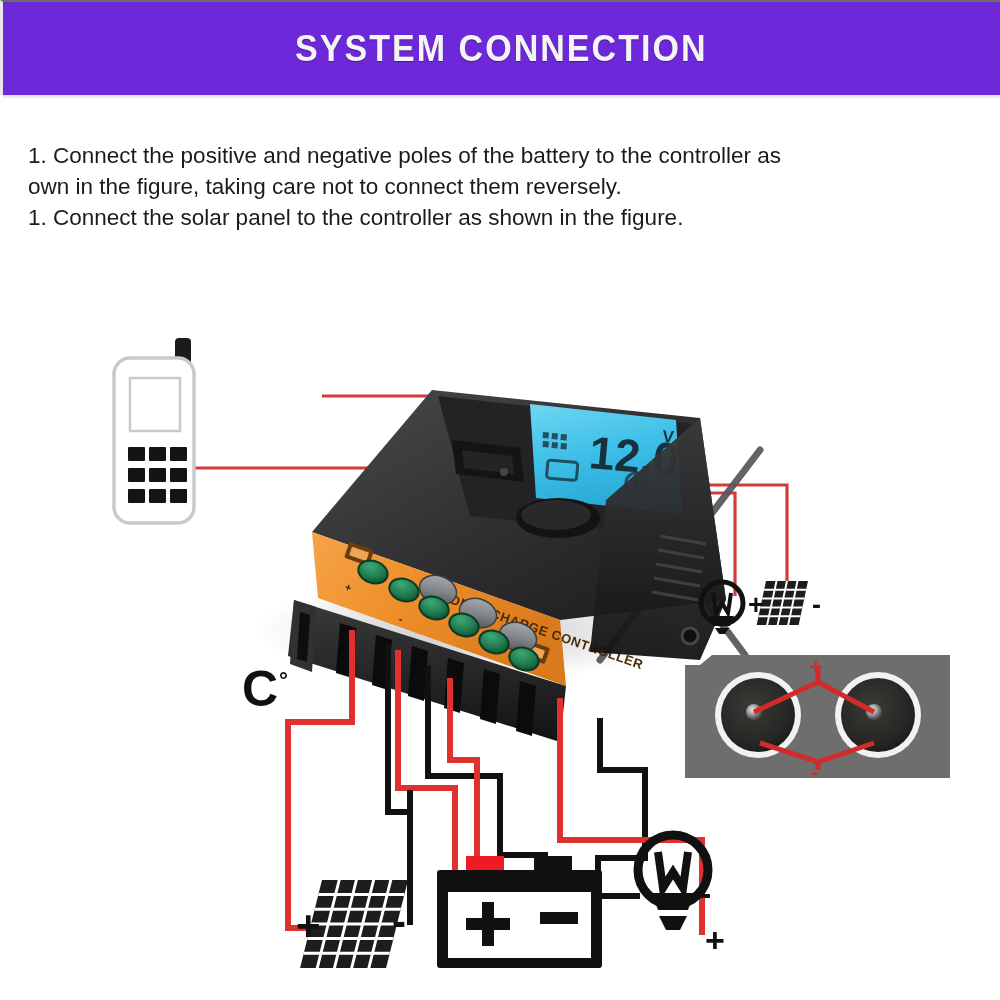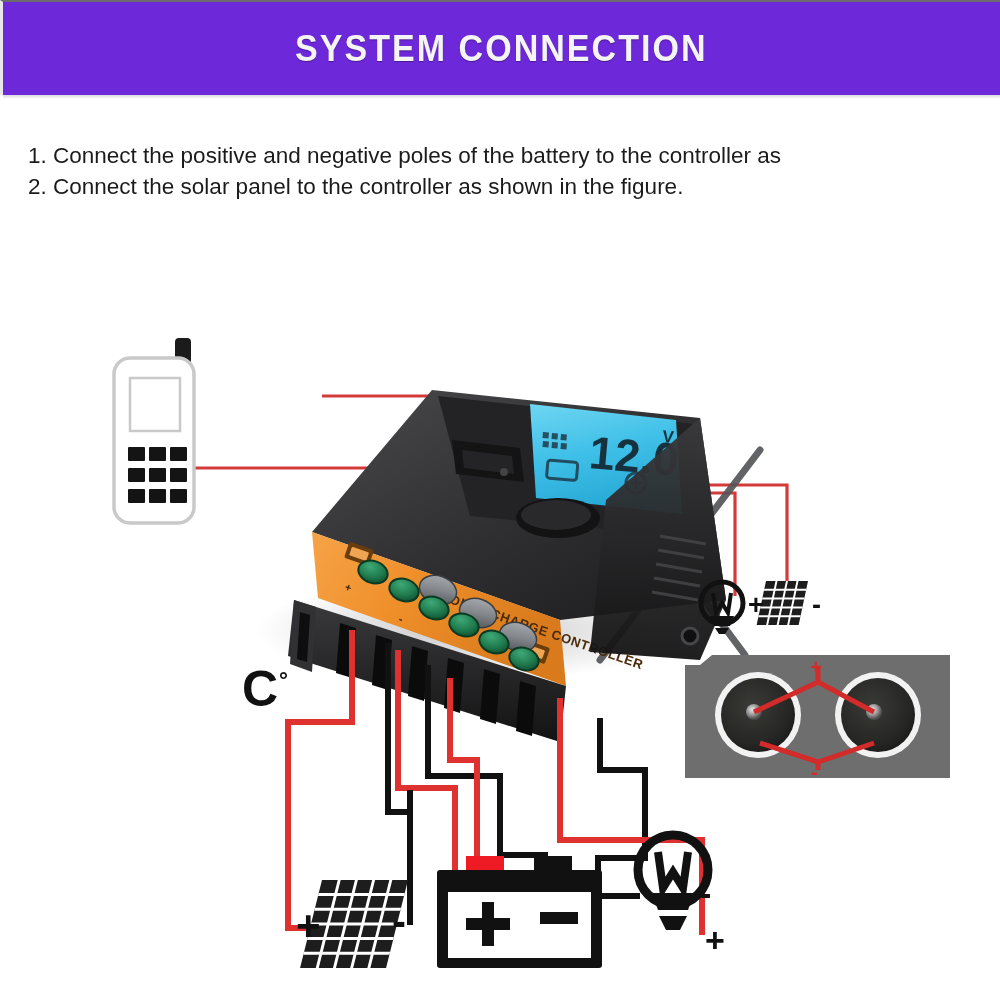--- a/index.html
+++ b/index.html
@@ -96,21 +96,22 @@
 </style>
 </head>
 <body>
 
 <div id="header-bar">
   <div id="page-title">SYSTEM CONNECTION</div>
 </div>
 
 <div id="instructions">
   <div class="instr-line">1. Connect the positive and negative poles of the battery to the controller as</div>
-  <div class="instr-line">2. Connect the solar panel to the controller as shown in the figure.</div>
+  <div class="instr-line">own in the figure, taking care not to connect them reversely.</div>
+  <div class="instr-line">1. Connect the solar panel to the controller as shown in the figure.</div>
 </div>
 
 <div id="diagram">
   <svg width="1000" height="700" viewBox="0 0 1000 700" xmlns="http://www.w3.org/2000/svg">
 
     <defs>
       <linearGradient id="gradBodyTop" x1="0" y1="0" x2="1" y2="1">
         <stop offset="0%" stop-color="#4a4a4c"></stop>
         <stop offset="55%" stop-color="#2e2e30"></stop>
         <stop offset="100%" stop-color="#1b1b1c"></stop>

